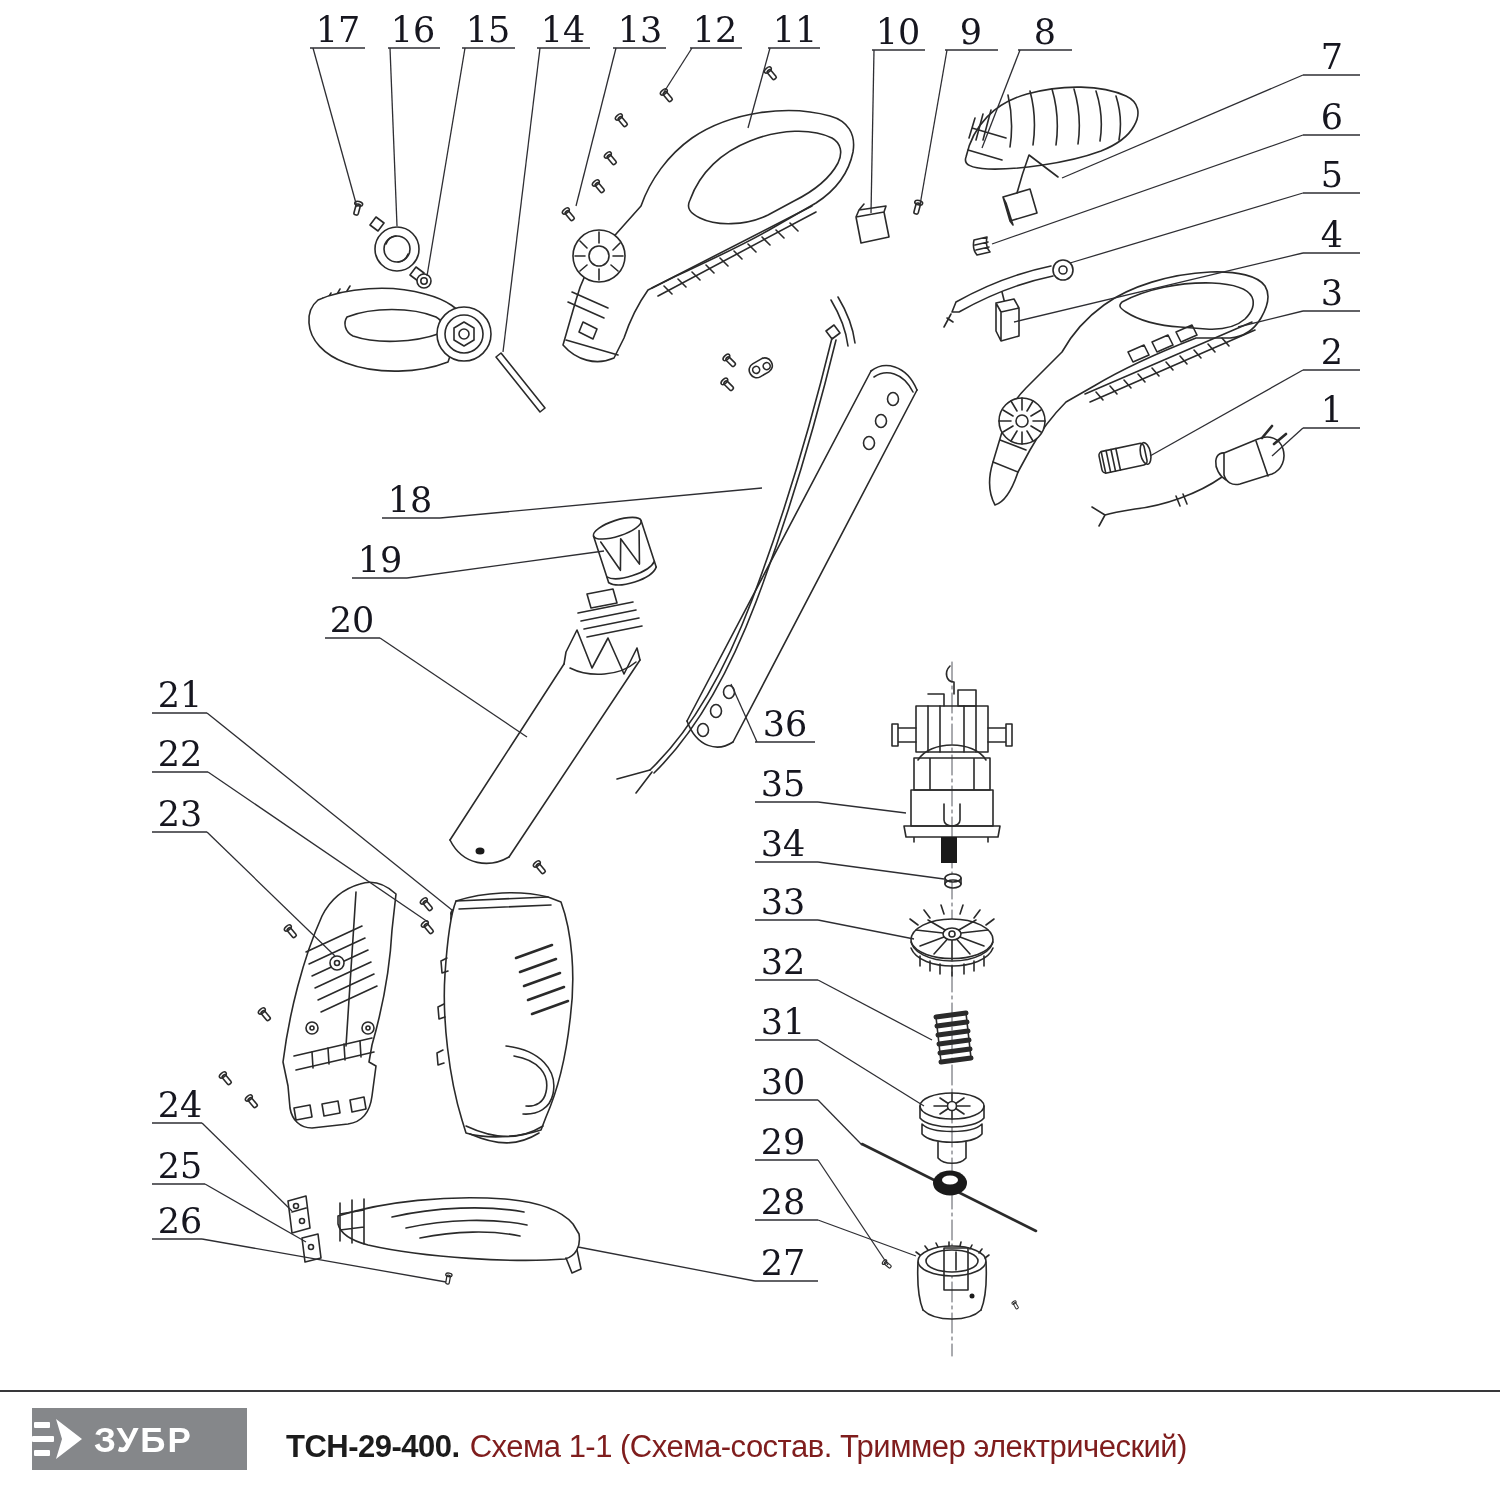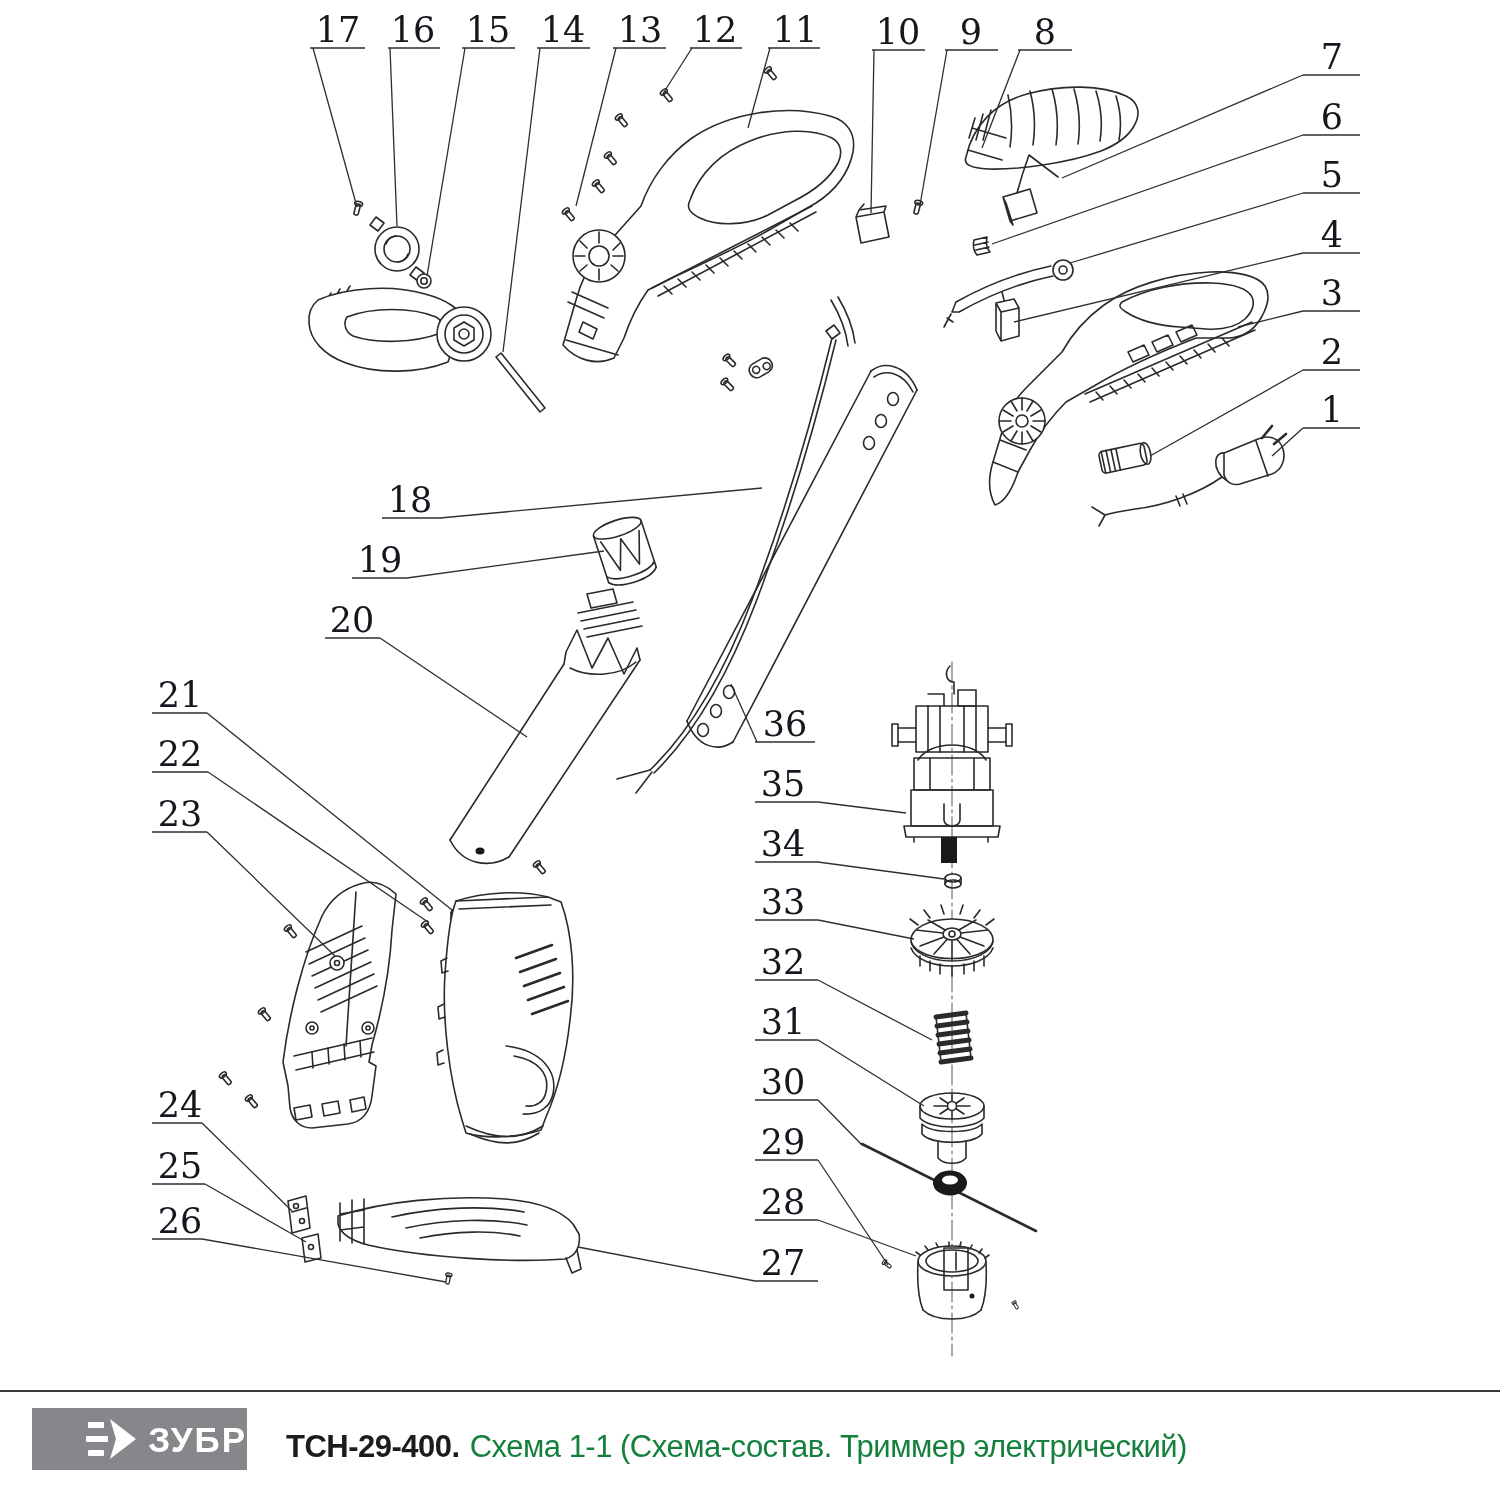--- a/index.html
+++ b/index.html
@@ -12,26 +12,26 @@
   .coil{stroke-width:5;}
   .dark{fill:#1a1a1a;stroke:none;}
   .cl{stroke:#55575e;stroke-width:1;stroke-dasharray:20 4 3 4;}
   .leader{fill:none;stroke:#2e2e33;stroke-width:1.3;}
   .callout-num{font-family:"DejaVu Serif","Liberation Serif",serif;font-size:35px;fill:#16161f;
                text-anchor:middle;}
   
   #footer{position:absolute;left:0;top:1390px;width:1500px;height:110px;border-top:2px solid #38383a;
           background:#fff;}
   #logo{position:absolute;left:32px;top:16px;width:215px;height:62px;background:#85878a;
-        display:flex;align-items:center;justify-content:flex-end;gap:10px;}
+        display:flex;align-items:center;justify-content:flex-start;gap:10px;}
   #brand{color:#fff;font-weight:700;font-size:35px;letter-spacing:2px;line-height:1;}
   #title{position:absolute;left:286px;top:0;height:110px;display:flex;align-items:center;
          font-size:31px;color:#1c1c1c;white-space:nowrap;}
   #title .model{font-weight:700;margin-right:10px;letter-spacing:-0.5px;}
-  #title .subtitle{font-weight:400;color:#15803d;letter-spacing:-0.5px;}
+  #title .subtitle{font-weight:400;color:#7f1d1d;letter-spacing:-0.5px;}
 </style>
 </head>
 <body>
 
 <div id="page">
 
 <svg id="diagram" width="1500" height="1390" viewBox="0 0 1500 1390" xmlns="http://www.w3.org/2000/svg">
   <defs>
     <g id="scr">
       <rect x="-2.2" y="-6" width="4.4" height="11" rx="1.6" class="art"></rect>

